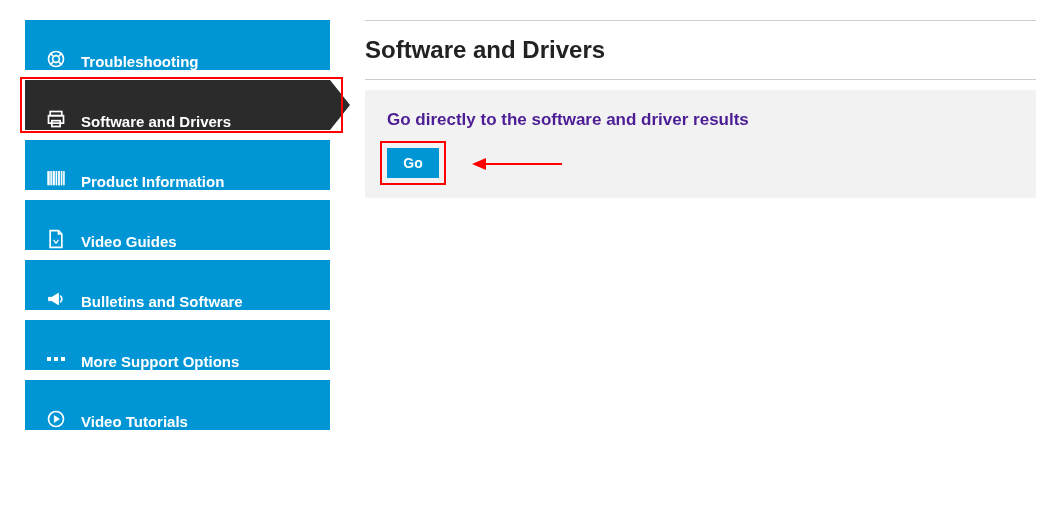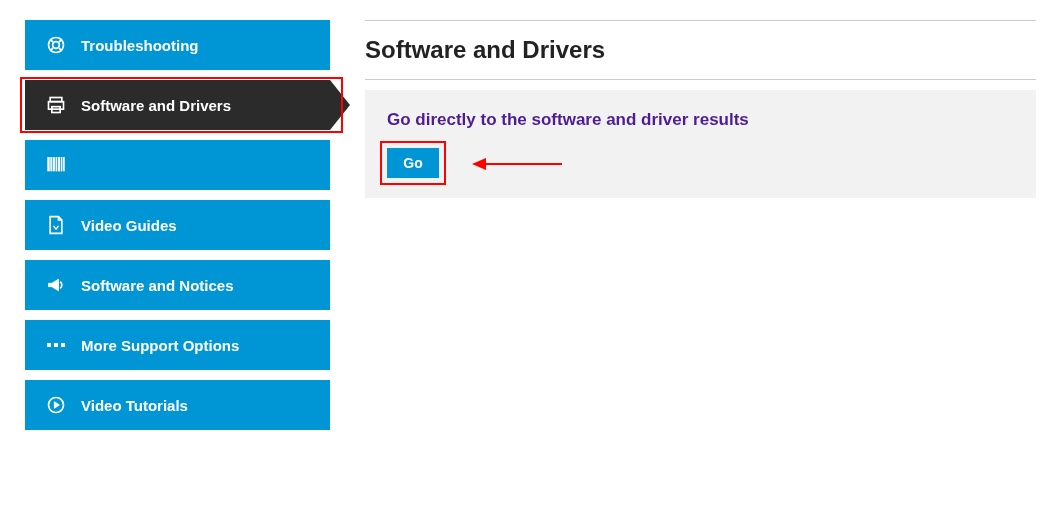--- a/index.html
+++ b/index.html
@@ -21,21 +21,21 @@
     .sidebar {
       width: 305px;
       flex-shrink: 0;
       position: relative;
     }
     .sidebar-item {
       background: #0096d6;
       color: #ffffff;
       height: 50px;
       display: flex;
-      align-items: center;
+      align-items: flex-end;
       margin-bottom: 10px;
       padding-left: 20px;
       font-weight: bold;
       font-size: 15px;
       cursor: pointer;
       position: relative;
     }
     .sidebar-item.active {
       background: #2b2b2b;
     }
@@ -178,41 +178,42 @@
         <svg viewBox="0 0 24 24" width="22" height="18">
             <rect x="1" y="2" width="2" height="18" fill="#fff"></rect>
             <rect x="5" y="2" width="1" height="18" fill="#fff"></rect>
             <rect x="8" y="2" width="2" height="18" fill="#fff"></rect>
             <rect x="12" y="2" width="1" height="18" fill="#fff"></rect>
             <rect x="15" y="2" width="2" height="18" fill="#fff"></rect>
             <rect x="19" y="2" width="1" height="18" fill="#fff"></rect>
             <rect x="22" y="2" width="1" height="18" fill="#fff"></rect>
           </svg>
       </span>
+      <span>Product Information</span>
     </div>
 
     <div class="sidebar-item">
       <span class="icon">
         <svg viewBox="0 0 24 24" width="20" height="20">
             <path d="M5 2 h10 l4 4 v16 H5 z" fill="none" stroke="#fff" stroke-width="2"></path>
             <path d="M15 2 v4 h4" fill="none" stroke="#fff" stroke-width="2"></path>
             <path d="M9 13 l3 4 l3-4" fill="none" stroke="#fff" stroke-width="1.5"></path>
           </svg>
       </span>
       <span>Video Guides</span>
     </div>
 
     <div class="sidebar-item">
       <span class="icon">
         <svg viewBox="0 0 24 24" width="20" height="20">
             <path d="M3 10 v4 h4 l8 5 V5 l-8 5 z" fill="#fff"></path>
             <path d="M17 8 a5 5 0 0 1 0 8" fill="none" stroke="#fff" stroke-width="2"></path>
           </svg>
       </span>
-      <span>Software and Notices</span>
+      <span>Bulletins and Software</span>
     </div>
 
     <div class="sidebar-item">
       <span class="icon">
         <span class="dots-icon">
             <span></span>
             <span></span>
             <span></span>
           </span>
       </span>

